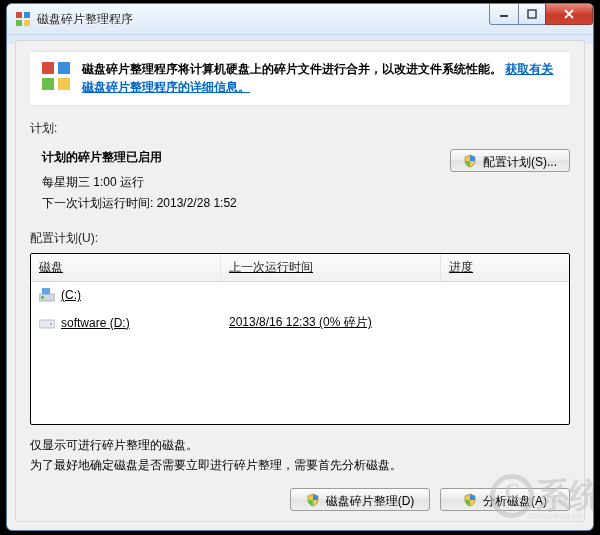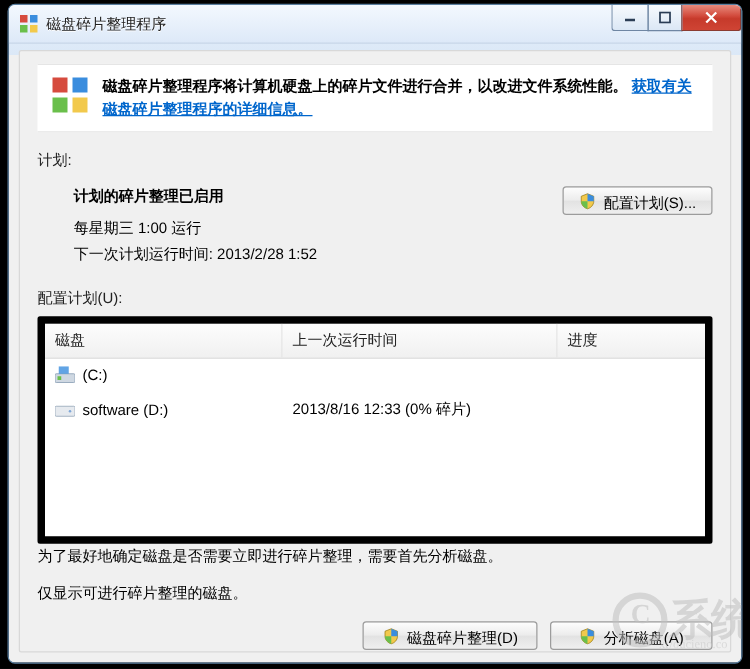--- a/index.html
+++ b/index.html
@@ -13,26 +13,26 @@
   .winbtn.min{width:28px;border-bottom-left-radius:3px;}
   .winbtn.max{width:26px;}
   .winbtn.close{width:46px;border-bottom-right-radius:3px;background:linear-gradient(#e88b7d,#d1483a 45%,#c63a2b 55%,#cf4434);border-color:#8b3b31;}
   .winbtn svg{display:block;}
   .content{position:absolute;left:8px;right:8px;top:36px;bottom:8px;background:#f0f0f0;border:1px solid #d8d8d8;border-radius:2px;padding:10px 14px 12px 14px;box-sizing:border-box;}
   .infobox{background:#fff;border-top:1px solid #e5e5e5;border-bottom:1px solid #e5e5e5;padding:8px 10px;display:flex;align-items:flex-start;line-height:1.5;font-weight:bold;}
   .infobox .icon{margin-right:10px;flex:0 0 auto;}
   .infobox a{color:#0066cc;text-decoration:underline;cursor:pointer;}
   .section-label{margin:14px 0 6px 0;color:#222;}
   .schedule-block{display:flex;align-items:flex-start;padding:6px 0 0 12px;}
-  .schedule-text{flex:1;margin-left:17px;}
+  .schedule-text{flex:1;}
   .schedule-text .heading{font-weight:bold;margin:0 0 8px 0;}
   .schedule-text .line{margin:4px 0;}
   .btn{display:inline-flex;align-items:flex-end;justify-content:center;height:23px;padding:0 12px;background:linear-gradient(#fdfdfd,#ececec 48%,#e2e2e2 52%,#efefef);border:1px solid #9c9c9c;border-radius:3px;cursor:pointer;font:inherit;white-space:nowrap;}
   .btn .shield{margin-right:6px;}
-  .table{border:6px solid #000000;border-radius:2px;background:#fff;height:170px;overflow:hidden;}
+  .table{border:1px solid #000000;border-radius:2px;background:#fff;height:170px;overflow:hidden;text-decoration:underline;}
   .thead{display:flex;background:linear-gradient(#fdfdfd,#f0f0f0);border-bottom:1px solid #d9d9d9;}
   .th{padding:5px 8px;font-weight:normal;color:#222;border-right:1px solid #e5e5e5;box-sizing:border-box;}
   .th.c1{width:190px;}
   .th.c2{width:220px;}
   .th.c3{flex:1;border-right:none;}
   .trow{display:flex;align-items:center;padding:6px 0;}
   .td{padding:0 8px;box-sizing:border-box;}
   .td.c1{width:190px;display:flex;align-items:center;}
   .td.c2{width:220px;}
   .td.c3{flex:1;}
@@ -147,22 +147,22 @@
                   <circle cx="12" cy="8" r="1" fill="#7fa7d8"></circle>
                 </svg>
             </span>
             <span>software (D:)</span>
           </div>
           <div class="td c2">2013/8/16 12:33 (0% 碎片)</div>
           <div class="td c3"></div>
         </div>
       </div>
 
+      <div class="note">仅显示可进行碎片整理的磁盘。</div>
       <div class="note" style="margin-top:2px">为了最好地确定磁盘是否需要立即进行碎片整理，需要首先分析磁盘。</div>
-      <div class="note">仅显示可进行碎片整理的磁盘。</div>
 
       <div class="btnrow">
         <button class="btn" style="min-width:140px">
           <span class="shield">
             <svg width="14" height="14" viewBox="0 0 14 14">
                 <path d="M7 1 L12 3 V7 C12 10 9.5 12.5 7 13 C4.5 12.5 2 10 2 7 V3 Z" fill="#f2c94c" stroke="#9a7b12" stroke-width=".6"></path>
                 <path d="M7 1 L12 3 V7 L7 7 Z" fill="#3a8dde"></path>
                 <path d="M2 7 L7 7 L7 13 C4.5 12.5 2 10 2 7 Z" fill="#6abf4b"></path>
               </svg>
           </span>

